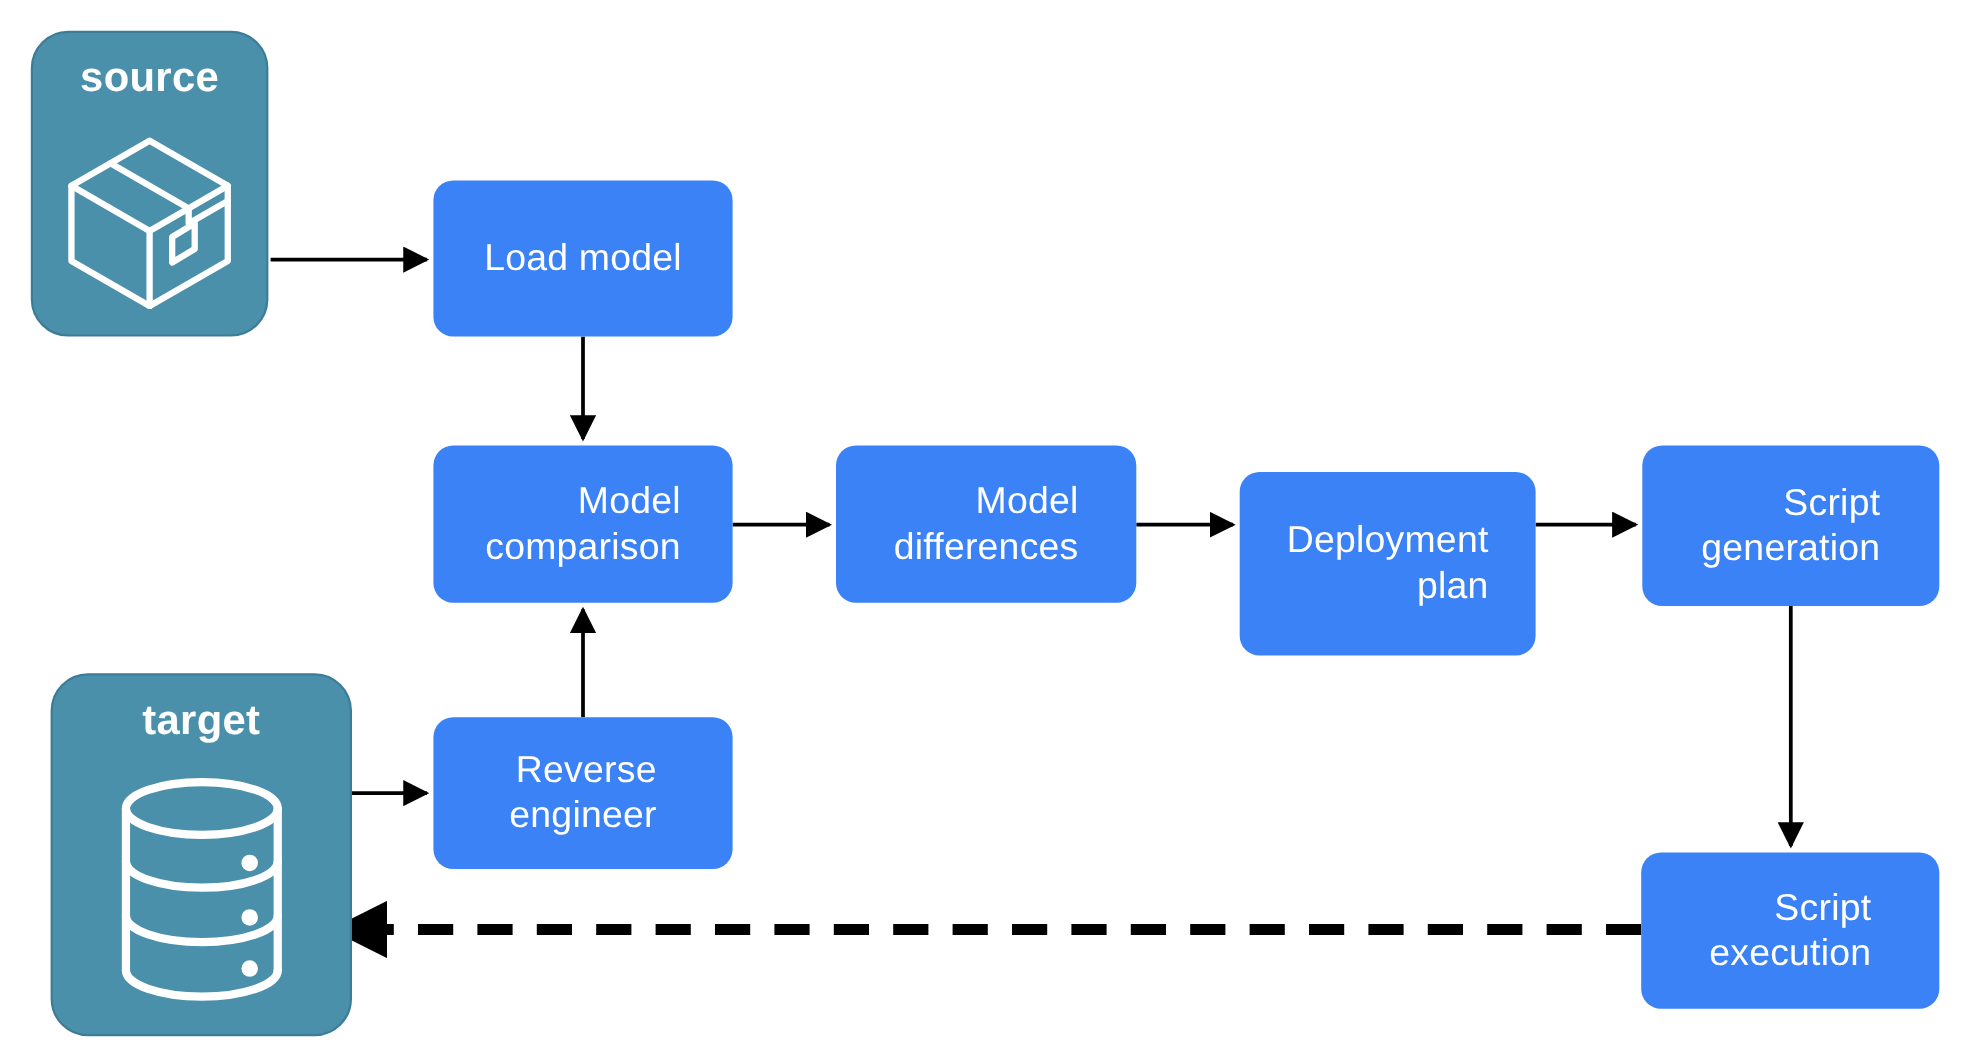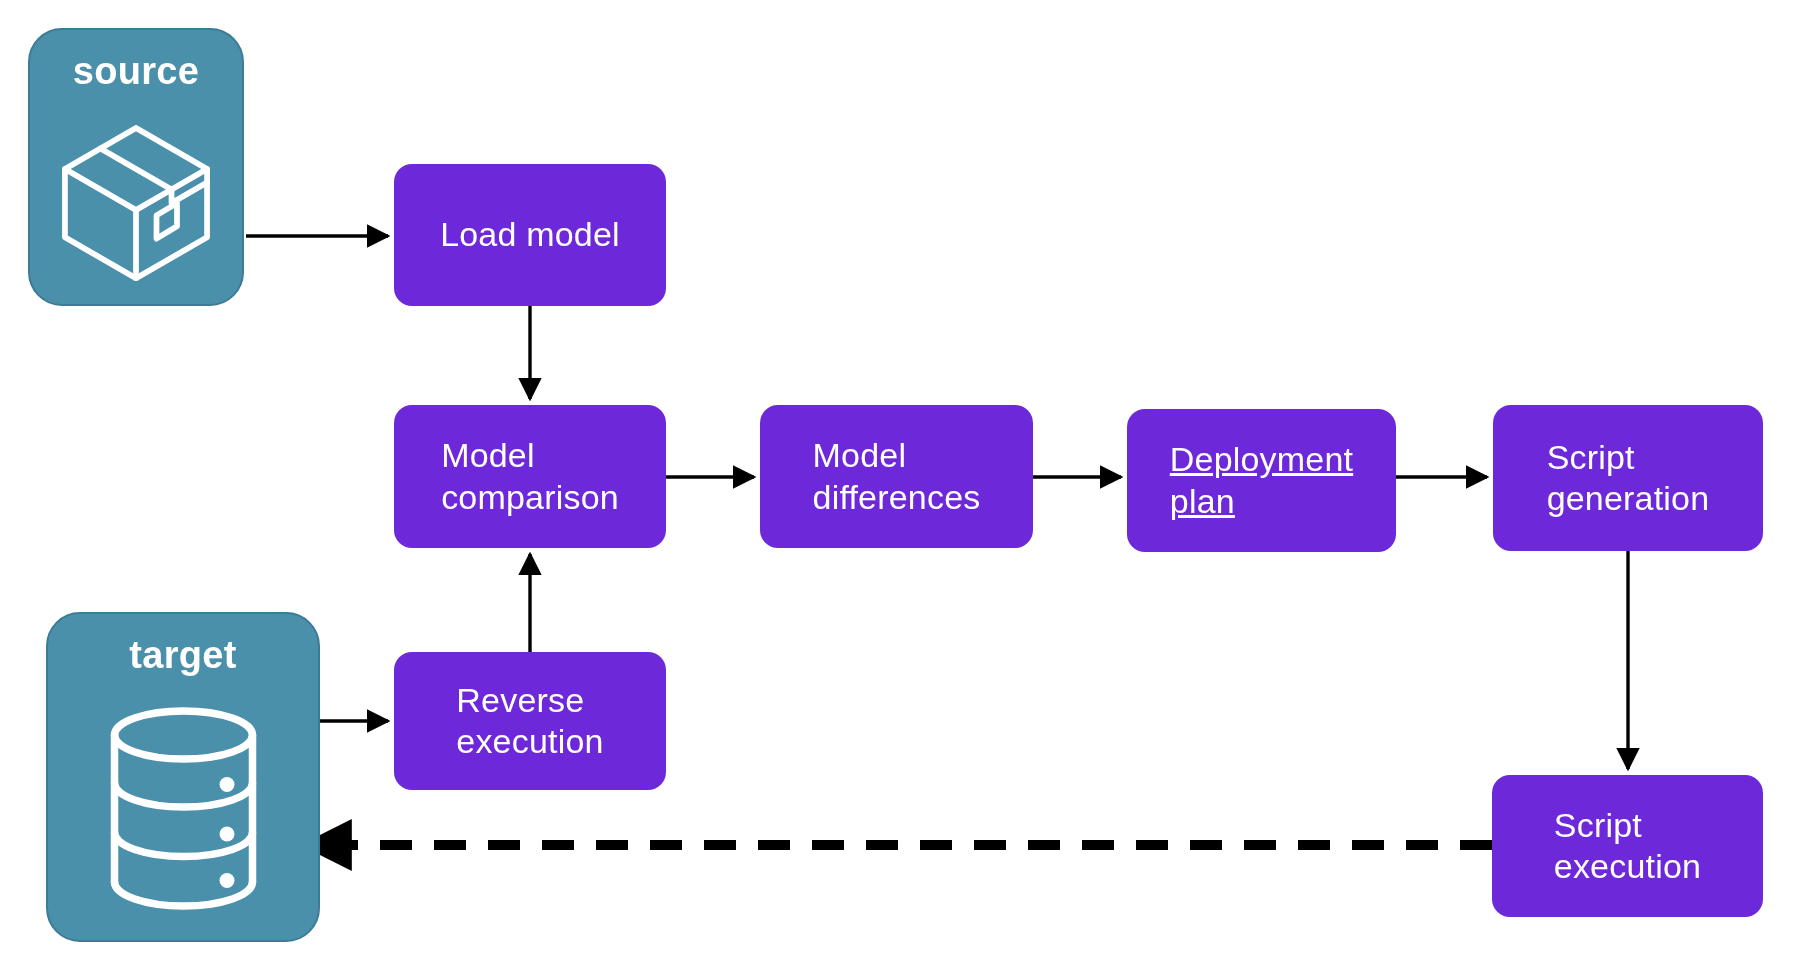--- a/index.html
+++ b/index.html
@@ -24,25 +24,25 @@
     width: 1800px;
     height: 959px;
     pointer-events: none;
   }
   .node {
     position: absolute;
     box-sizing: border-box;
     display: flex;
     align-items: center;
     justify-content: center;
-    text-align: left;
+    text-align: right;
     color: #ffffff;
   }
   .process {
-    background: #6d28d9;
+    background: #3b82f6;
     border-radius: 18px;
     font-size: 34px;
     line-height: 1.22;
     font-weight: 400;
     letter-spacing: 0.2px;
   }
   .endpoint {
     background: #4A90AB;
     border: 2px solid #3C7C96;
     border-radius: 34px;
@@ -144,33 +144,33 @@
   <div class="node process" style="left:394px; top:405px; width:272px; height:143px;">
     <span class="node-label">Model
 comparison</span>
   </div>
 
   <div class="node process" style="left:760px; top:405px; width:273px; height:143px;">
     <span class="node-label">Model
 differences</span>
   </div>
 
-  <div class="node process" style="left:1127px; top:409px; width:269px; height:143px;text-decoration:underline;">
+  <div class="node process" style="left:1127px; top:429px; width:269px; height:167px;">
     <span class="node-label">Deployment
 plan</span>
   </div>
 
   <div class="node process" style="left:1493px; top:405px; width:270px; height:146px;">
     <span class="node-label">Script
 generation</span>
   </div>
 
   <div class="node process" style="left:394px; top:652px; width:272px; height:138px;">
     <span class="node-label">Reverse
-execution</span>
+engineer</span>
   </div>
 
   <div class="node process" style="left:1492px; top:775px; width:271px; height:142px;">
     <span class="node-label">Script
 execution</span>
   </div>
 
 </div>
 
 </body></html>

